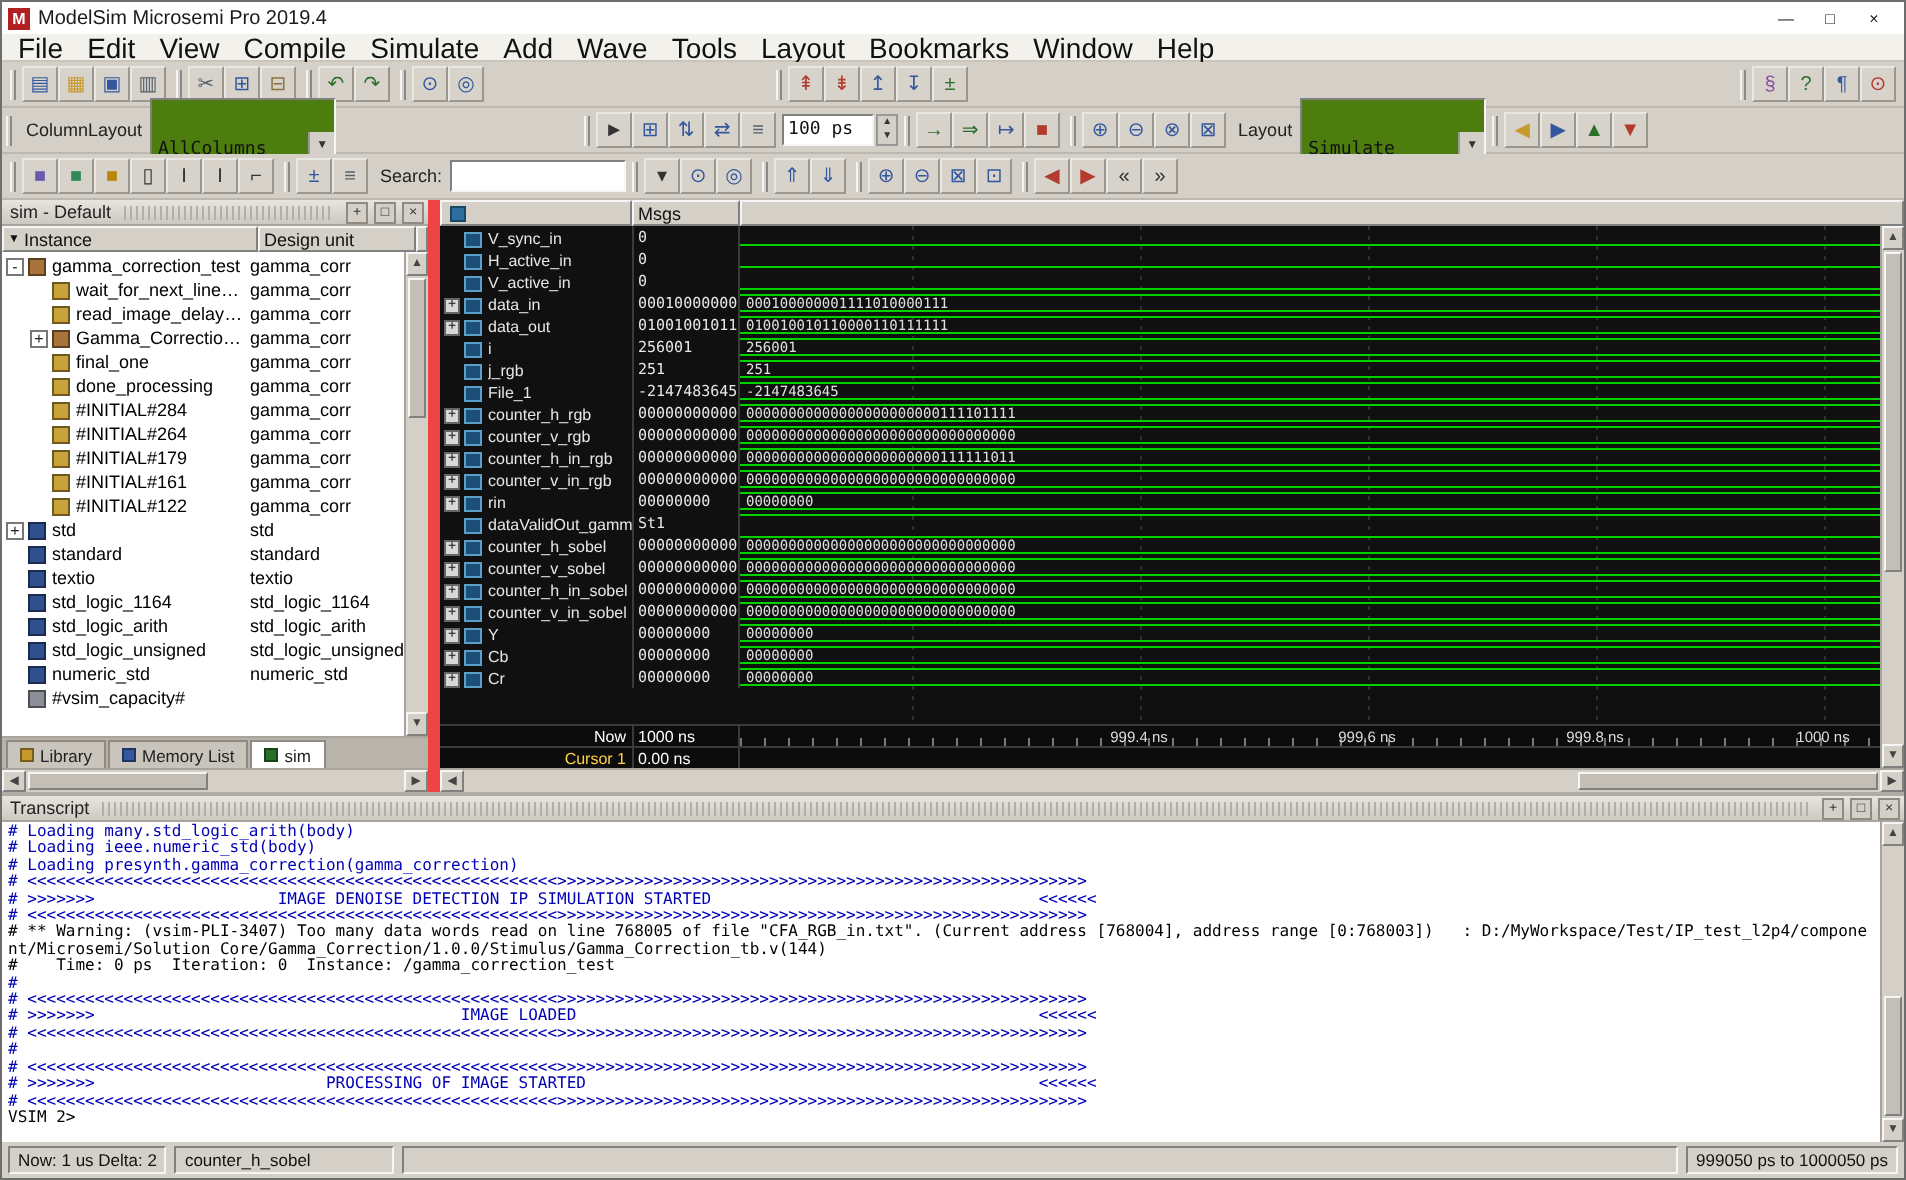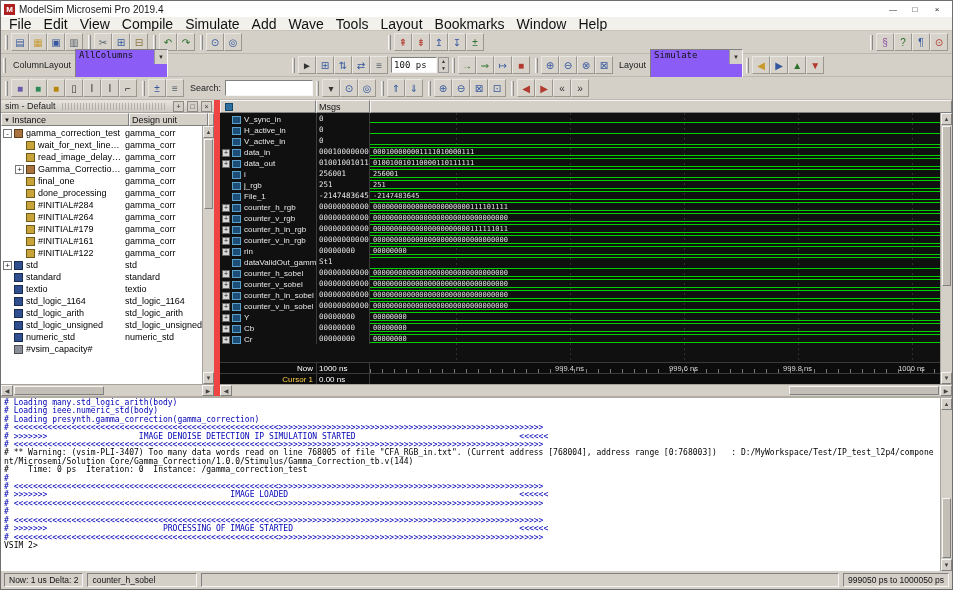--- a/index.html
+++ b/index.html
@@ -13,21 +13,21 @@
 .win-btn{width:16px;height:13px;display:flex;align-items:center;justify-content:center;font-size:8px;color:#222}
 
 .menubar{height:14px;background:#f2f1ec;border-bottom:1px solid #c9c5bd;display:flex;align-items:center;padding-left:2px;flex:0 0 auto}
 .menu-item{font-size:14px;padding:0 6px;color:#111;white-space:nowrap}
 
 .toolbar{height:23px;display:flex;align-items:center;padding:0 2px;border-bottom:1px solid #bdb9b1;background:#d4d0c8;flex:0 0 auto;gap:1px}
 .tb-group{display:inline-flex;align-items:center;height:21px;padding:0 2px}
 .tb-grip{width:3px;height:15px;border-left:1px solid #f4f4f4;border-right:1px solid #8a8a8a;margin-right:3px}
 .tb-btn{width:18px;height:18px;display:inline-flex;align-items:center;justify-content:center;font-size:10px;border:1px solid transparent;border-color:#e9e7e1 #9b978f #9b978f #e9e7e1;background:#d7d3cb}
 [data-groups]{display:inline-flex;align-items:center;gap:1px}
-.combo{display:inline-flex;align-items:flex-start;background:#8b5cf6;border:1px solid;border-color:#808080 #f5f5f5 #f5f5f5 #808080;height:32px}
+.combo{display:inline-flex;align-items:flex-end;background:#4d7c0f;border:1px solid;border-color:#808080 #f5f5f5 #f5f5f5 #808080;height:32px}
 .combo .cv{font-size:9px;padding:0 3px;min-width:78px;font-family:"DejaVu Sans Mono",monospace;color:#111;white-space:nowrap}
 .combo .ca{width:13px;height:14px;background:#d4d0c8;border-left:1px solid #999;font-size:6px;display:flex;align-items:center;justify-content:center;color:#333}
 .tb-label{font-size:9px;color:#222;margin:0 3px;white-space:nowrap}
 .tb-input{height:16px;background:#fff;border:1px solid;border-color:#808080 #f5f5f5 #f5f5f5 #808080;font-size:9px;font-family:"DejaVu Sans Mono",monospace;padding:0 2px;color:#111}
 .spin{display:inline-flex;flex-direction:column;width:11px;height:16px;border:1px solid #999;background:#d4d0c8}
 .spin span{flex:1;font-size:5px;line-height:7px;text-align:center;color:#333}
 .sp140{width:140px}.sp120{width:120px}
 .sp-auto{margin-left:auto}
 
 .main{flex:1;display:flex;min-height:0}
@@ -446,20 +446,34 @@
             </div>
           </div>
         <div class="vscroll">
           <div class="sb-btn">▲</div>
           <div class="sb-track">
               <div class="sb-thumb" style="left:1px;right:1px;top:1px;height:70px"></div>
             </div>
           <div class="sb-btn">▼</div>
         </div>
       </div>
+      <div class="tabbar">
+          <div class="tab">
+            <span class="tab-icon" style="background: rgb(199, 154, 46);"></span>
+            <span>Library</span>
+          </div>
+          <div class="tab">
+            <span class="tab-icon" style="background: rgb(52, 87, 158);"></span>
+            <span>Memory List</span>
+          </div>
+          <div class="tab active">
+            <span class="tab-icon" style="background: rgb(42, 111, 42);"></span>
+            <span>sim</span>
+          </div>
+        </div>
       <div class="hscroll">
         <div class="sb-btn">◀</div>
         <div class="sb-track">
             <div class="sb-thumb" style="top:1px;bottom:1px;left:1px;width:90px"></div>
           </div>
         <div class="sb-btn">▶</div>
       </div>
     </div>
 
     <div class="wave-panel">
@@ -765,20 +779,27 @@
         <div class="sb-track">
             <div class="sb-thumb" style="top:1px;bottom:1px;right:1px;width:150px"></div>
           </div>
         <div class="sb-btn">▶</div>
       </div>
     </div>
 
   </div>
 
   <div class="transcript">
+    <div class="panel-header">
+      <span class="panel-title">Transcript</span>
+      <span class="grip"></span>
+      <span class="ph-btn">+</span>
+      <span class="ph-btn">□</span>
+      <span class="ph-btn">×</span>
+    </div>
     <div class="tr-body">
       <div class="tr-content">
           <div class="tr-line"># Loading many.std_logic_arith(body)</div>
           <div class="tr-line"># Loading ieee.numeric_std(body)</div>
           <div class="tr-line"># Loading presynth.gamma_correction(gamma_correction)</div>
           <div class="tr-line"># &lt;&lt;&lt;&lt;&lt;&lt;&lt;&lt;&lt;&lt;&lt;&lt;&lt;&lt;&lt;&lt;&lt;&lt;&lt;&lt;&lt;&lt;&lt;&lt;&lt;&lt;&lt;&lt;&lt;&lt;&lt;&lt;&lt;&lt;&lt;&lt;&lt;&lt;&lt;&lt;&lt;&lt;&lt;&lt;&lt;&lt;&lt;&lt;&lt;&lt;&lt;&lt;&lt;&lt;&lt;&gt;&gt;&gt;&gt;&gt;&gt;&gt;&gt;&gt;&gt;&gt;&gt;&gt;&gt;&gt;&gt;&gt;&gt;&gt;&gt;&gt;&gt;&gt;&gt;&gt;&gt;&gt;&gt;&gt;&gt;&gt;&gt;&gt;&gt;&gt;&gt;&gt;&gt;&gt;&gt;&gt;&gt;&gt;&gt;&gt;&gt;&gt;&gt;&gt;&gt;&gt;&gt;&gt;&gt;&gt;</div>
           <div class="tr-line"># &gt;&gt;&gt;&gt;&gt;&gt;&gt;                   IMAGE DENOISE DETECTION IP SIMULATION STARTED                                  &lt;&lt;&lt;&lt;&lt;&lt;</div>
           <div class="tr-line"># &lt;&lt;&lt;&lt;&lt;&lt;&lt;&lt;&lt;&lt;&lt;&lt;&lt;&lt;&lt;&lt;&lt;&lt;&lt;&lt;&lt;&lt;&lt;&lt;&lt;&lt;&lt;&lt;&lt;&lt;&lt;&lt;&lt;&lt;&lt;&lt;&lt;&lt;&lt;&lt;&lt;&lt;&lt;&lt;&lt;&lt;&lt;&lt;&lt;&lt;&lt;&lt;&lt;&lt;&lt;&gt;&gt;&gt;&gt;&gt;&gt;&gt;&gt;&gt;&gt;&gt;&gt;&gt;&gt;&gt;&gt;&gt;&gt;&gt;&gt;&gt;&gt;&gt;&gt;&gt;&gt;&gt;&gt;&gt;&gt;&gt;&gt;&gt;&gt;&gt;&gt;&gt;&gt;&gt;&gt;&gt;&gt;&gt;&gt;&gt;&gt;&gt;&gt;&gt;&gt;&gt;&gt;&gt;&gt;&gt;</div>
           <div class="tr-line k"># ** Warning: (vsim-PLI-3407) Too many data words read on line 768005 of file "CFA_RGB_in.txt". (Current address [768004], address range [0:768003])   : D:/MyWorkspace/Test/IP_test_l2p4/component/Microsemi/Solution Core/Gamma_Correction/1.0.0/Stimulus/Gamma_Correction_tb.v(144)</div>
           <div class="tr-line k">#    Time: 0 ps  Iteration: 0  Instance: /gamma_correction_test</div>

